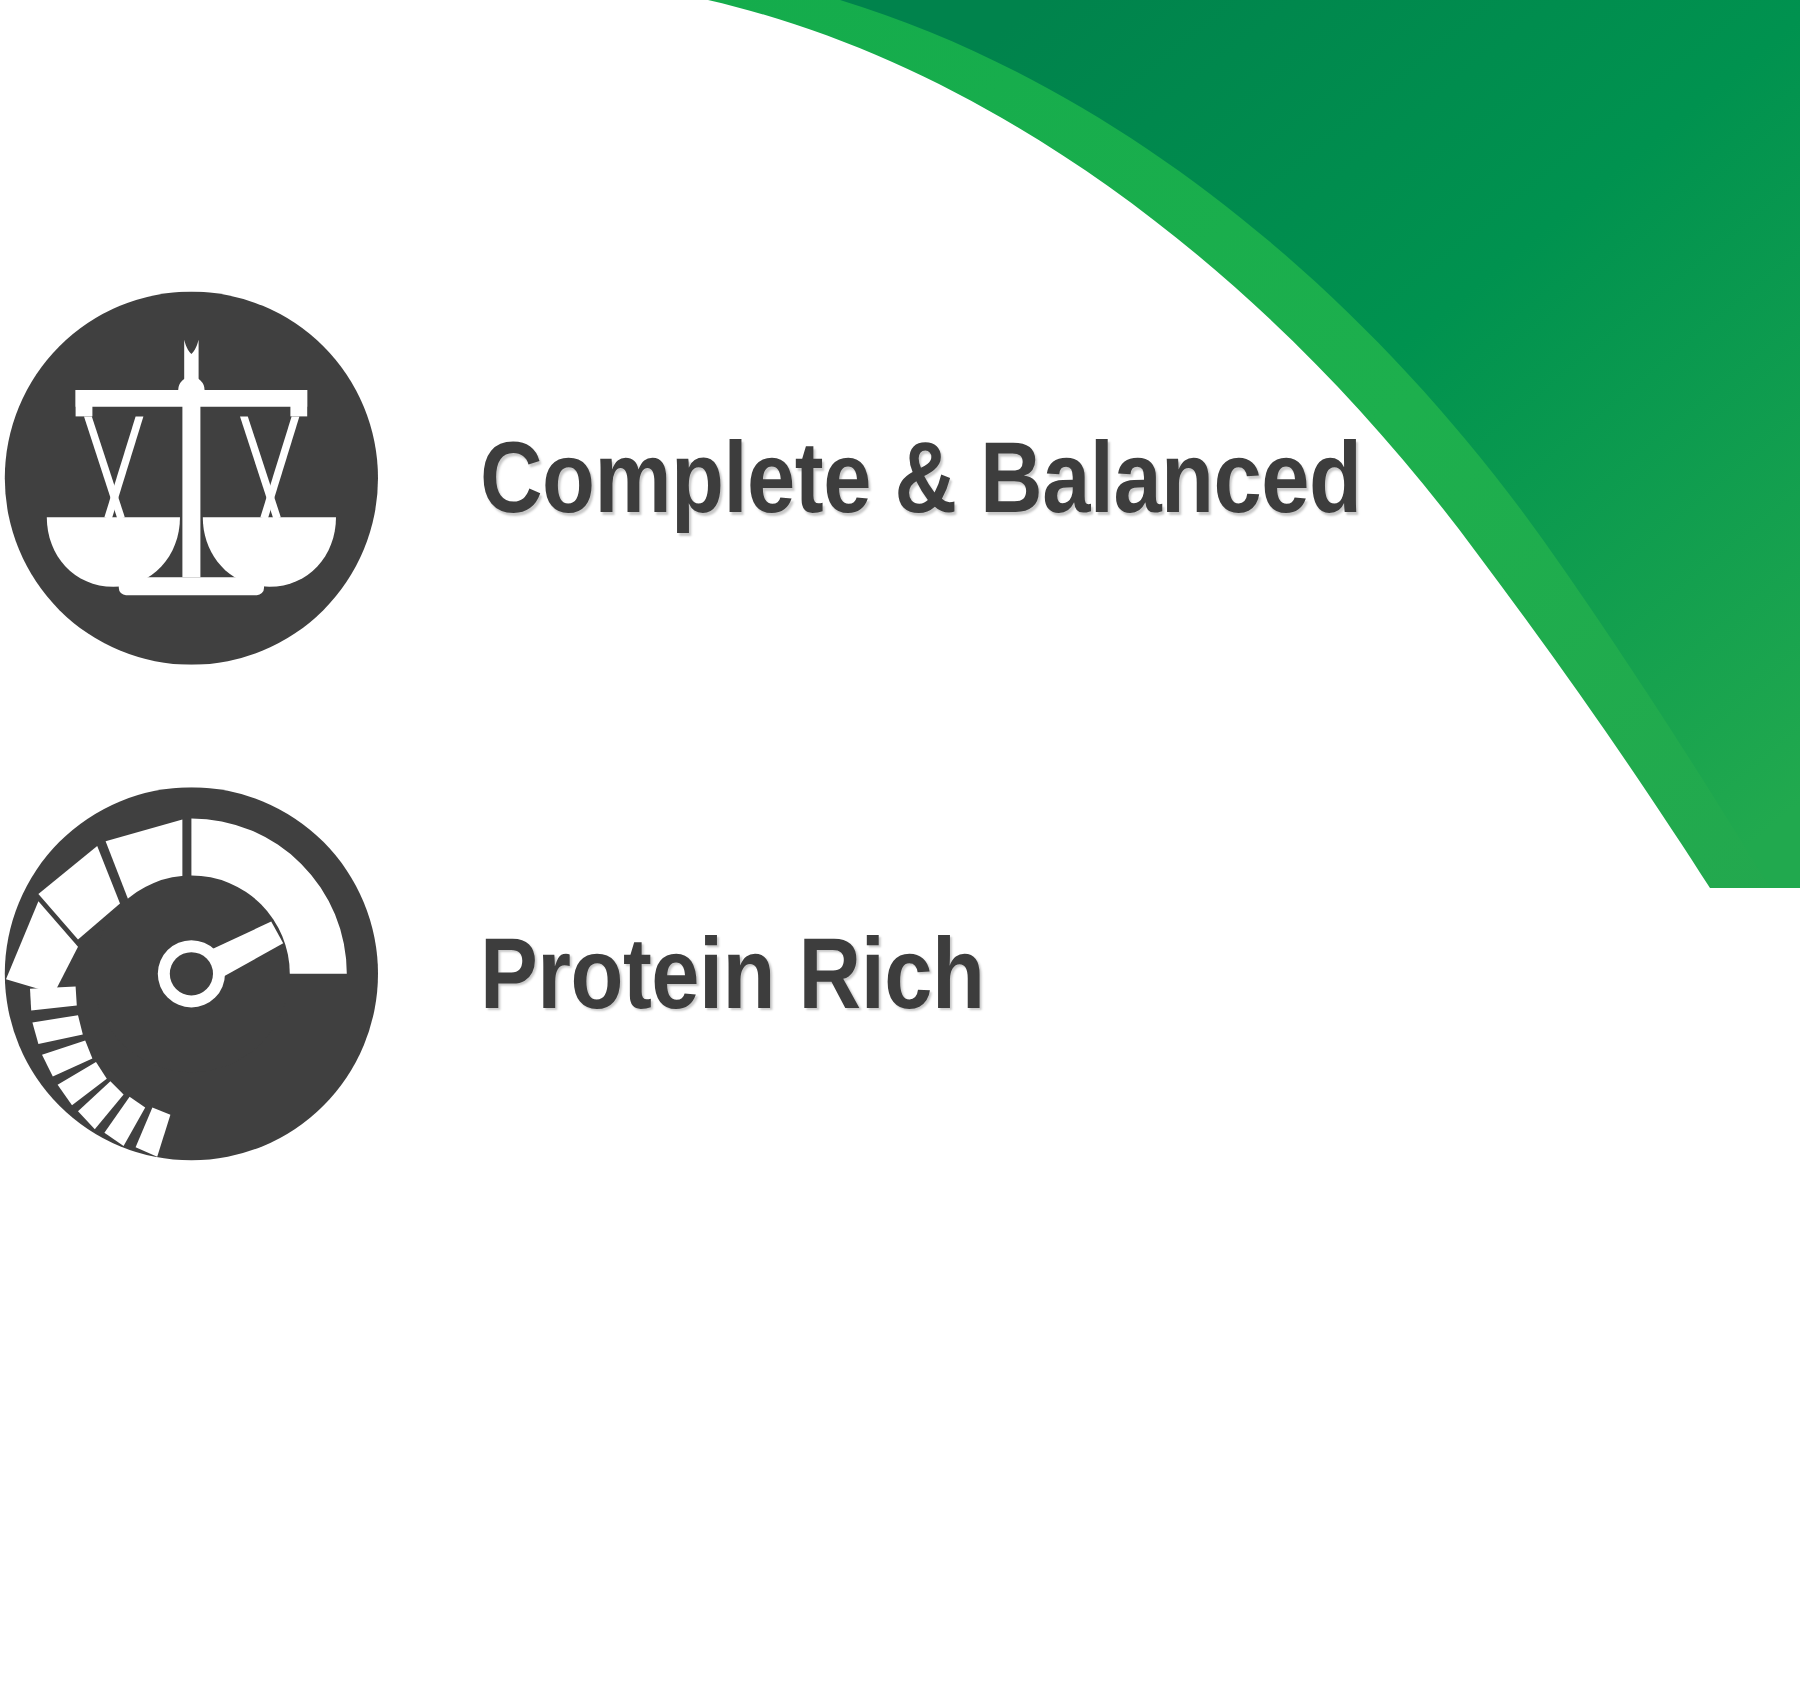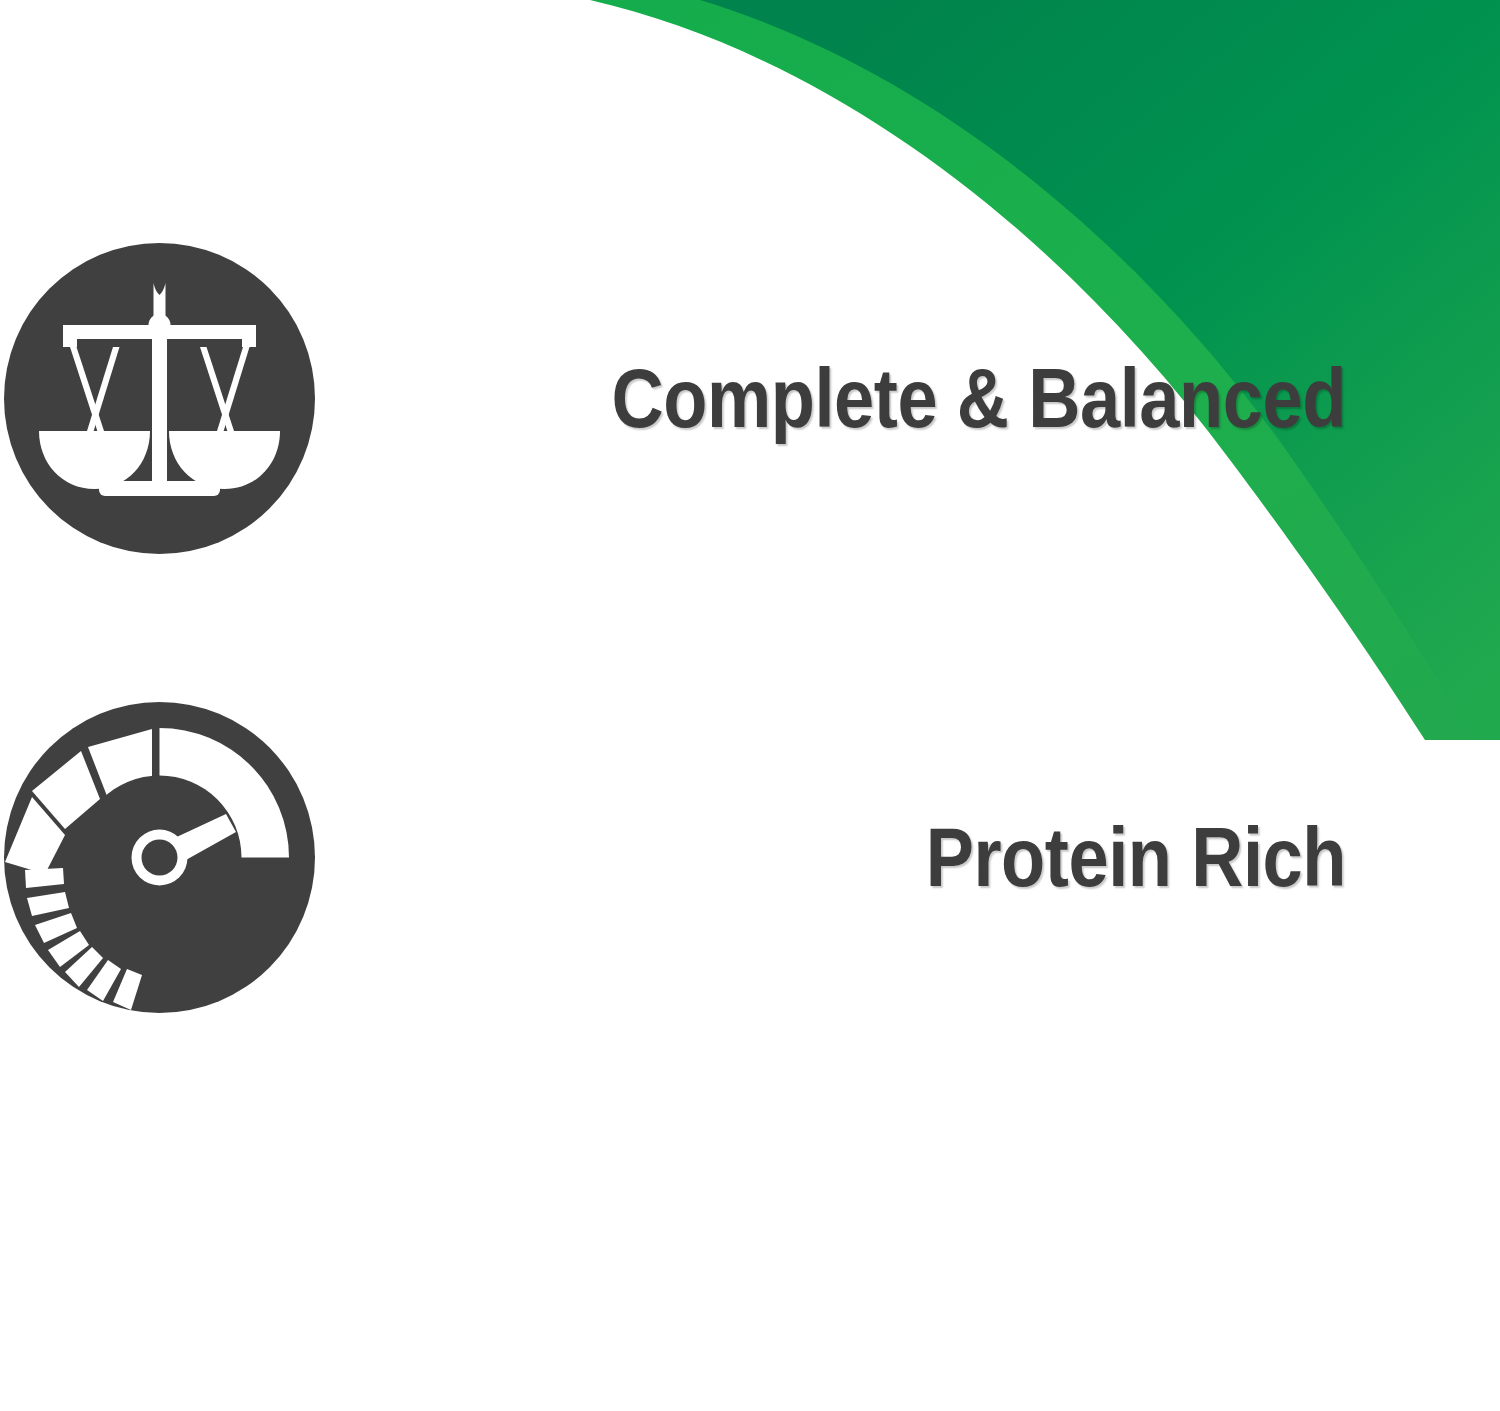--- a/index.html
+++ b/index.html
@@ -8,21 +8,20 @@
     padding: 0;
     background: #ffffff;
   }
   #canvas {
     position: relative;
     width: 1500px;
     height: 1411px;
     background: #ffffff;
     overflow: hidden;
     font-family: "Liberation Sans", sans-serif;
-    text-align: right;
   }
 
   
   #swoosh {
     position: absolute;
     top: 0;
     right: 0;
     width: 920px;
     height: 740px;
     pointer-events: none;
@@ -30,21 +29,21 @@
 
   
   .feature-row {
     position: absolute;
     left: 0;
     display: flex;
     align-items: center;
     width: 1500px;
   }
   #row-0 { top: 243px; }
-  #row-1 { top: 702px; }
+  #row-1 { top: 656px; }
   #row-2 { top: 1098px; }
 
   .icon-badge {
     position: relative;
     width: 313px;
     height: 311px;
     flex: 0 0 313px;
     margin-left: 3px;
   }
   .icon-badge svg { display: block; width: 313px; height: 311px; }

